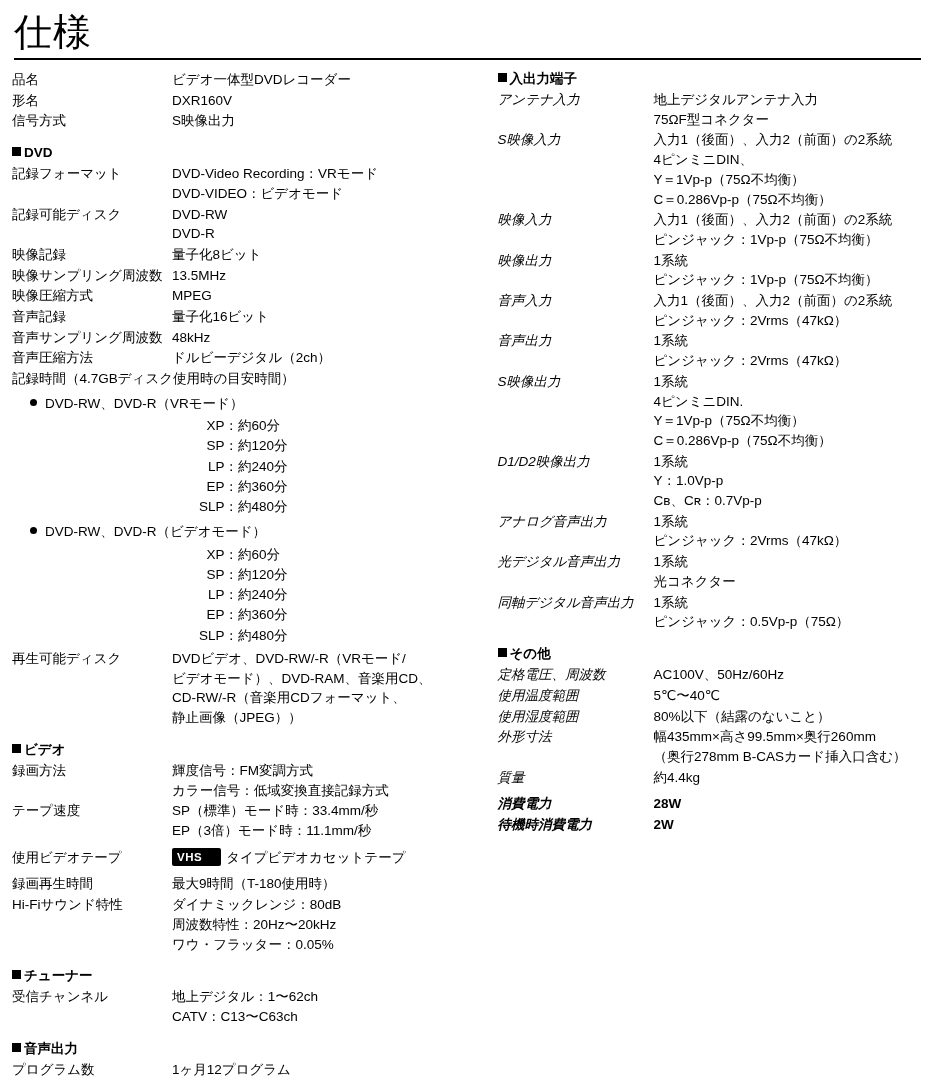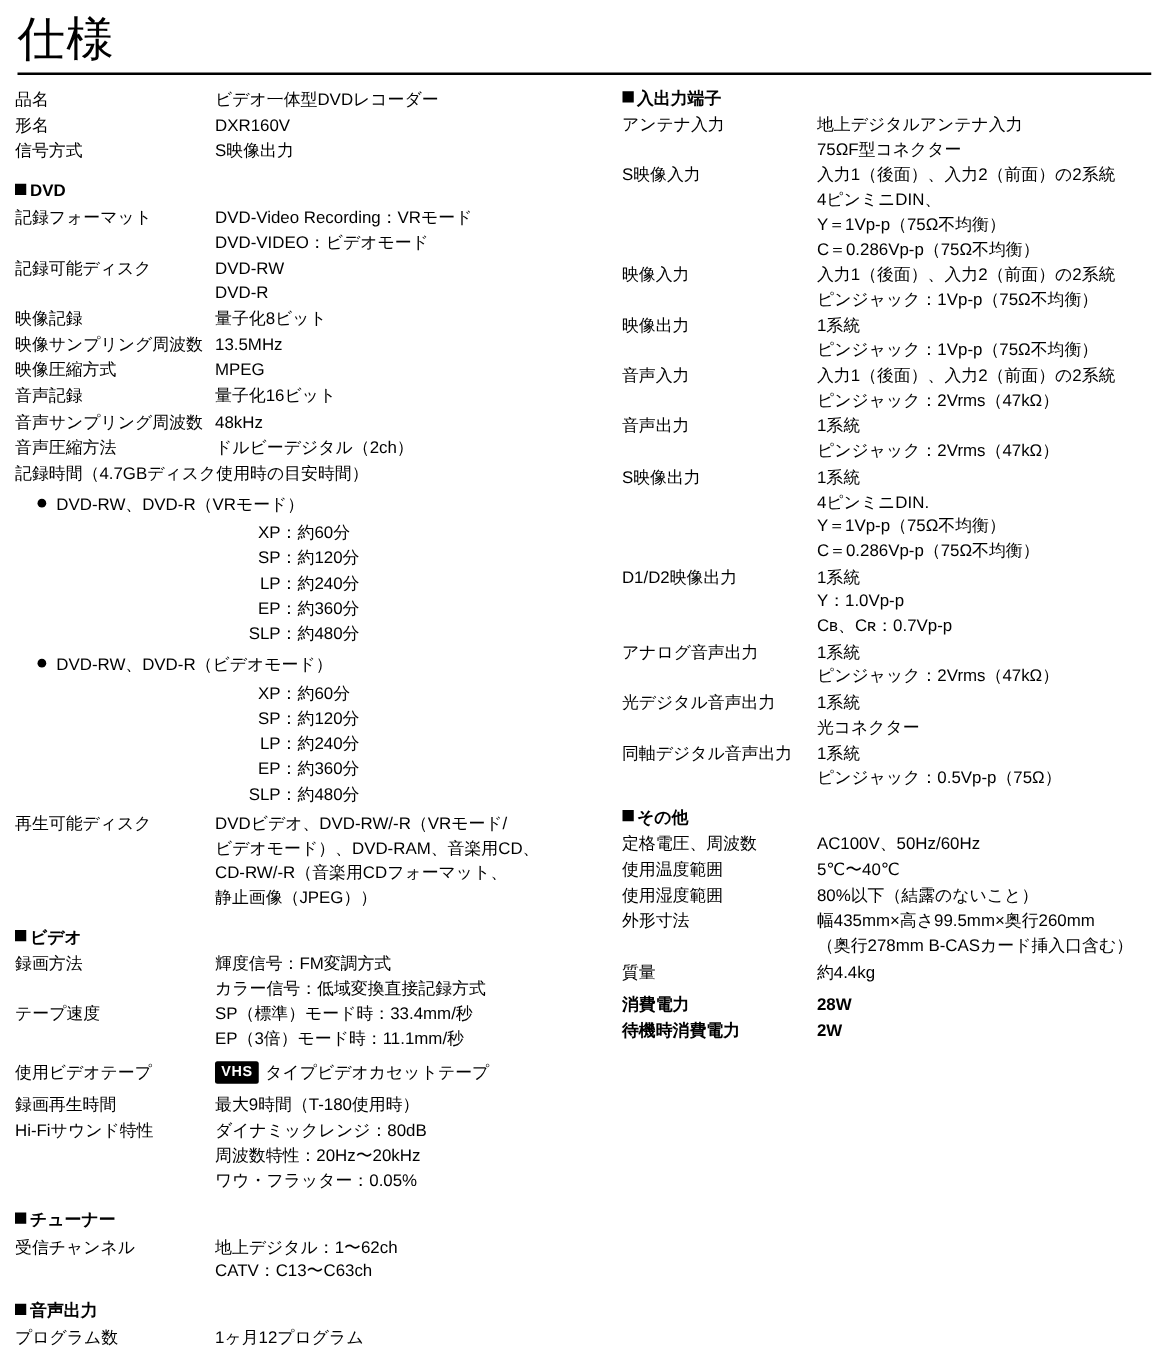--- a/index.html
+++ b/index.html
@@ -74,20 +74,21 @@
     flex: 0 0 160px;
     white-space: pre-line;
   }
   .row .value {
     flex: 1;
     white-space: pre-line;
   }
   .col.right .row .label {
     width: 156px;
     flex: 0 0 156px;
+    font-style: italic;
   }
   .row.bold .label, .row.bold .value { font-weight: bold; }
 
   .sub-bullet {
     font-size: 13.5px;
     line-height: 1.5;
     margin: 5px 0 2px 18px;
   }
   .sub-bullet .dot {
     display: inline-block;
@@ -109,21 +110,21 @@
     width: 66px;
     flex: 0 0 66px;
   }
   .vhs-logo {
     display: inline-block;
     background: #000;
     color: #fff;
     font-weight: bold;
     font-size: 11.5px;
     letter-spacing: 0.5px;
-    padding: 1px 5px 1px 5px;
+    padding: 1px 19px 1px 5px;
     border-radius: 2px;
     margin-right: 5px;
     vertical-align: 1px;
     font-family: "Liberation Sans", sans-serif;
   }
   .value-inline { display: inline; }
   .spacer-sm { height: 6px; }
   .spacer-xs { height: 3px; }
 </style>
 </head>

